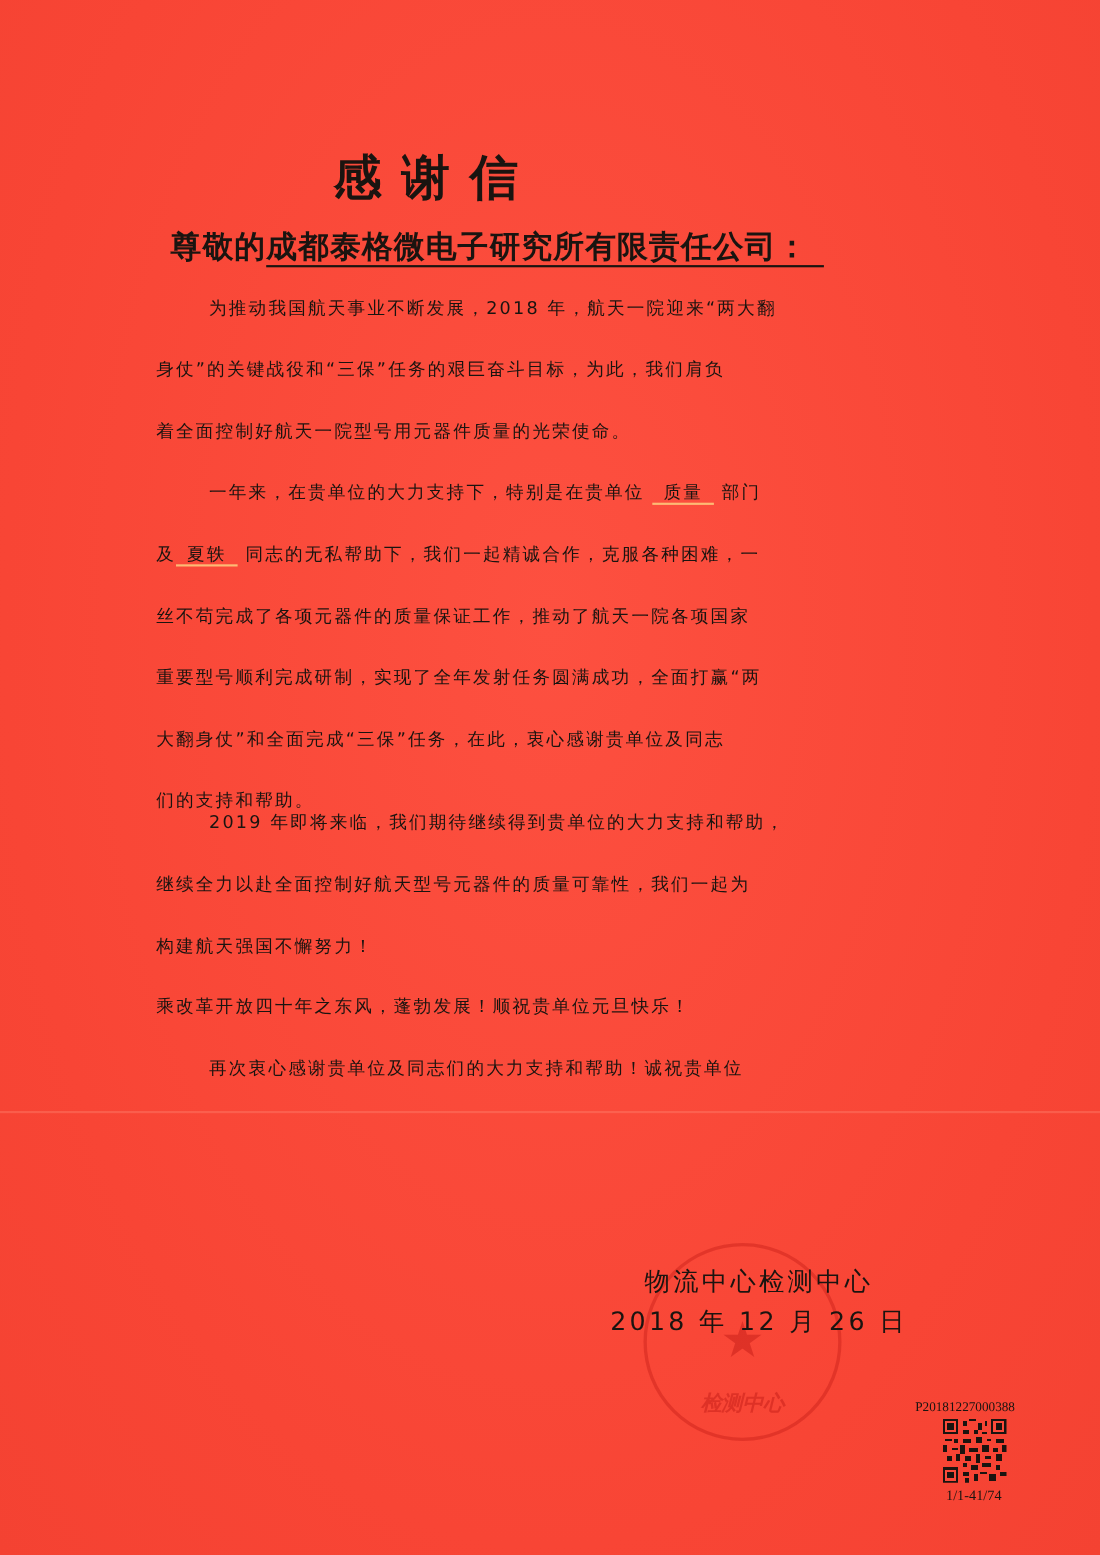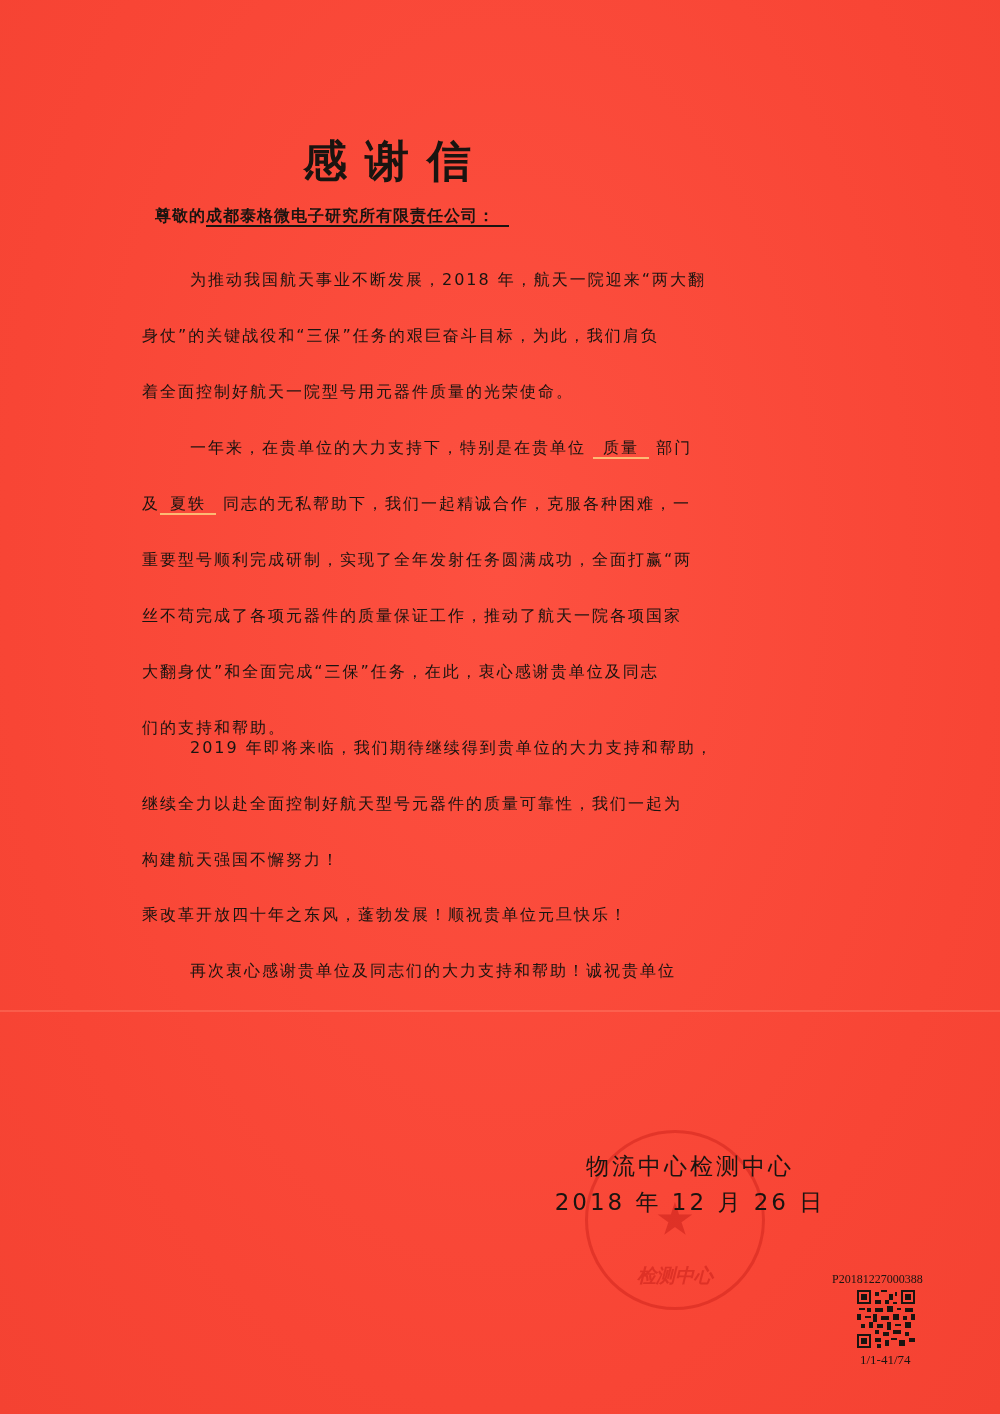--- a/index.html
+++ b/index.html
@@ -14,21 +14,21 @@
     position: absolute; left: 0; width: 1000px; height: 2px;
     background: rgba(255, 140, 120, 0.35);
   }
   .title {
     position: absolute; top: 132px; left: 0; width: 792px;
     text-align: center; font-size: 44px; font-weight: bold;
     letter-spacing: 18px; font-family: "DejaVu Sans", sans-serif;
   }
   .salutation {
     position: absolute; top: 206px; left: 155px;
-    font-size: 16px; font-weight: bold; font-family: "DejaVu Sans", sans-serif;
+    font-size: 28px; font-weight: bold; font-family: "DejaVu Sans", sans-serif;
     letter-spacing: 1px;
   }
   .salutation .company {
     border-bottom: 2px solid #1a1410; padding-right: 14px;
   }
   .para {
     position: absolute; left: 142px; width: 700px;
     font-size: 16px; line-height: 56px; letter-spacing: 2px;
     font-family: "DejaVu Sans", sans-serif;
   }
@@ -73,22 +73,22 @@
 
 <div class="para" style="top:252px;">
   <span class="line indent">为推动我国航天事业不断发展，2018 年，航天一院迎来“两大翻</span>
   <span class="line">身仗”的关键战役和“三保”任务的艰巨奋斗目标，为此，我们肩负</span>
   <span class="line">着全面控制好航天一院型号用元器件质量的光荣使命。</span>
 </div>
 
 <div class="para" style="top:420px;">
   <span class="line indent"><span>一年来，在贵单位的大力支持下，特别是在贵单位</span> <span class="u">质量</span> <span>部门</span></span>
   <span class="line"><span>及</span><span class="u">夏轶</span> <span>同志的无私帮助下，我们一起精诚合作，克服各种困难，一</span></span>
+  <span class="line">丝不苟完成了各项元器件的质量保证工作，推动了航天一院各项国家</span>
   <span class="line">重要型号顺利完成研制，实现了全年发射任务圆满成功，全面打赢“两</span>
-  <span class="line">丝不苟完成了各项元器件的质量保证工作，推动了航天一院各项国家</span>
   <span class="line">大翻身仗”和全面完成“三保”任务，在此，衷心感谢贵单位及同志</span>
   <span class="line">们的支持和帮助。</span>
 </div>
 
 <div class="para" style="top:720px;">
   <span class="line indent">2019 年即将来临，我们期待继续得到贵单位的大力支持和帮助，</span>
   <span class="line">继续全力以赴全面控制好航天型号元器件的质量可靠性，我们一起为</span>
   <span class="line">构建航天强国不懈努力！</span>
 </div>
 

